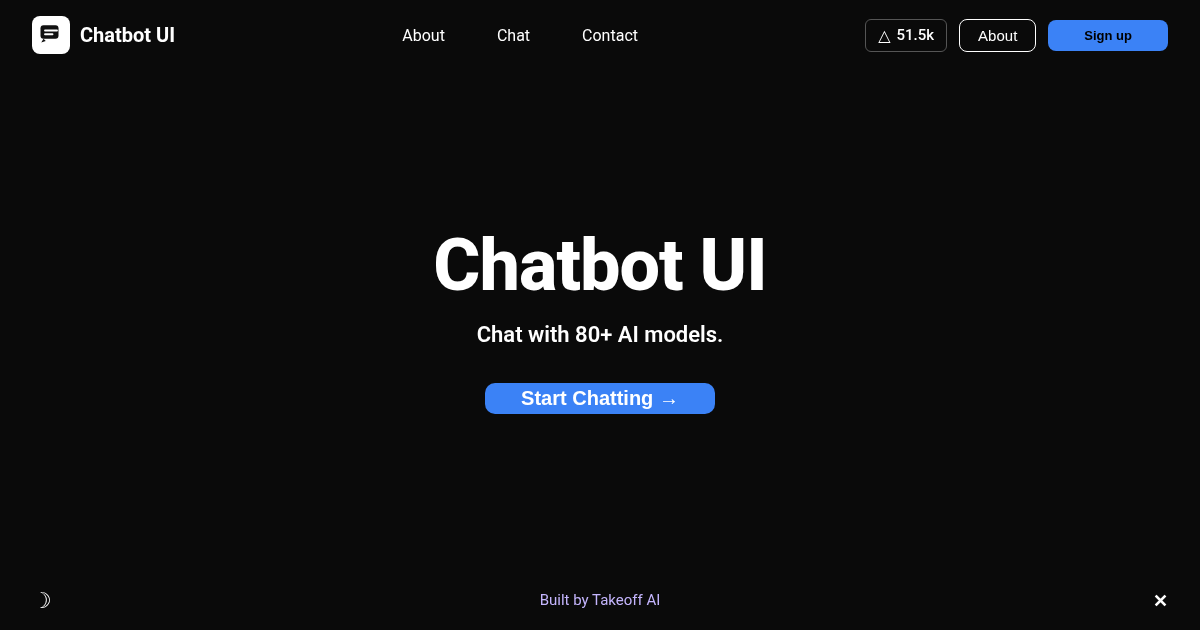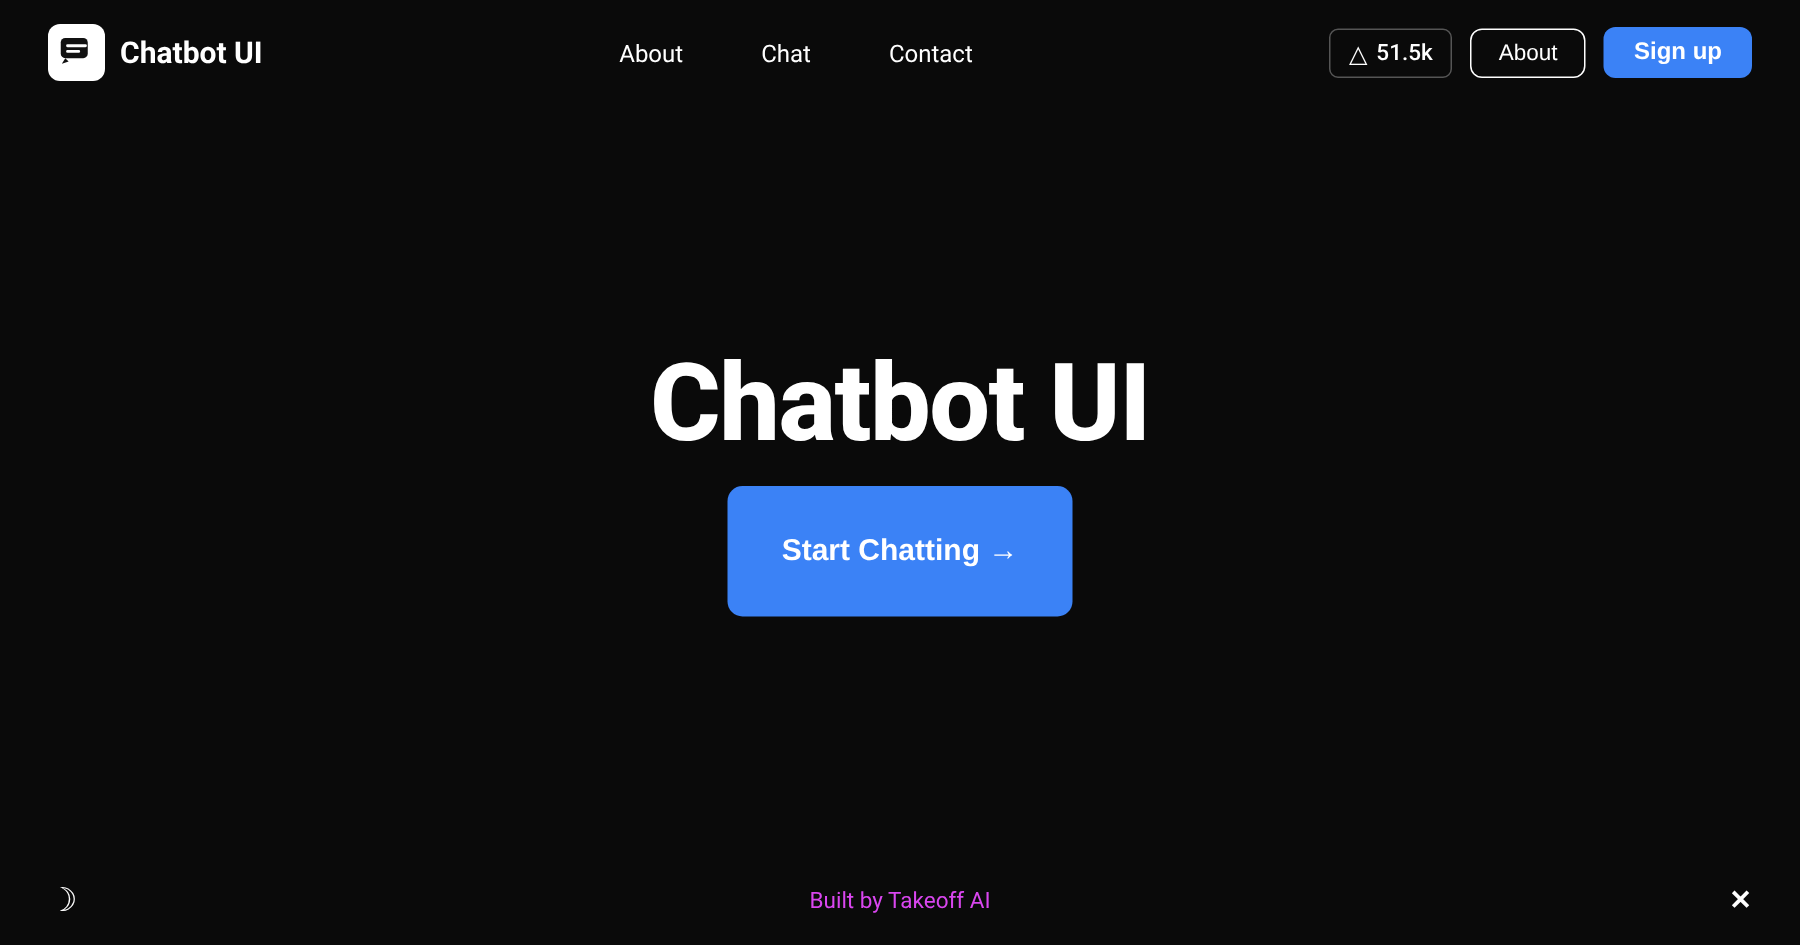--- a/index.html
+++ b/index.html
@@ -97,24 +97,24 @@
       font-size: 15px;
       font-weight: 500;
       padding: 7px 18px;
       border-radius: 8px;
       cursor: pointer;
     }
 
     .btn-signup {
       background: #3b82f6;
       border: none;
-      color: #ffffff;
-      font-size: 16px;
+      color: #000000;
+      font-size: 13px;
       font-weight: 600;
-      padding: 8px 20px;
+      padding: 8px 36px;
       border-radius: 8px;
       cursor: pointer;
     }
 
     
     .hero {
       display: flex;
       flex-direction: column;
       align-items: center;
       justify-content: center;
@@ -138,21 +138,21 @@
       color: #ffffff;
       margin-bottom: 36px;
     }
 
     .btn-start {
       background: #3b82f6;
       border: none;
       color: #ffffff;
       font-size: 20px;
       font-weight: 700;
-      padding: 32px 36px;
+      padding: 4px 36px;
       border-radius: 10px;
       cursor: pointer;
       display: flex;
       align-items: center;
       gap: 10px;
     }
 
     
     .footer {
       position: absolute;
@@ -164,21 +164,21 @@
       align-items: center;
       justify-content: space-between;
       padding: 0 32px;
     }
 
     .footer-center {
       position: absolute;
       left: 50%;
       transform: translateX(-50%);
       font-size: 15px;
-      color: #d946ef;
+      color: #c4b5fd;
       text-align: center;
     }
 
     .footer-icon {
       cursor: pointer;
       color: #ffffff;
       font-size: 20px;
     }
   </style>
 </head>
@@ -207,20 +207,21 @@
       <span style="font-size:16px;">△</span>
       <span>51.5k</span>
     </div>
     <button class="btn-login">About</button>
     <button class="btn-signup">Sign up</button>
   </div>
 </nav>
 
 <main class="hero">
   <h1 class="hero-title">Chatbot UI</h1>
+  <p class="hero-subtitle">Chat with 80+ AI models.</p>
   <button class="btn-start">Start Chatting →</button>
 </main>
 
 <footer class="footer">
   <span class="footer-icon" style="font-size:22px;">☽</span>
   <span class="footer-center">Built by Takeoff AI</span>
   <span class="footer-icon" style="font-size:18px; font-weight:700;">✕</span>
 </footer>
 
 </body></html>

